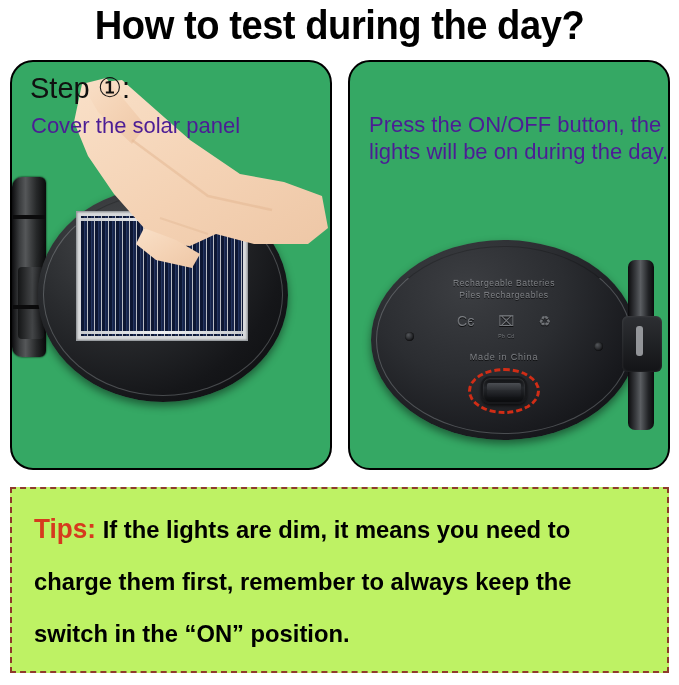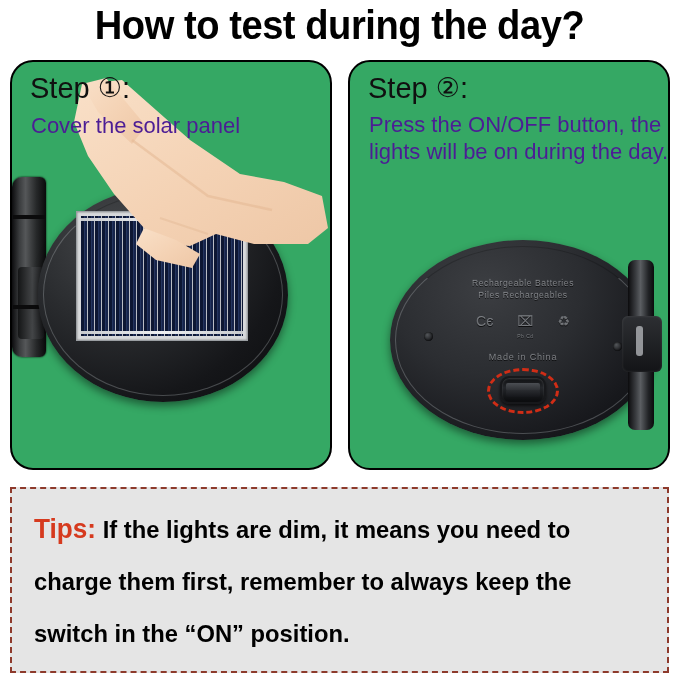--- a/index.html
+++ b/index.html
@@ -179,21 +179,21 @@
     left: 28px;
     top: 16px;
     width: 290px;
     height: 210px;
     z-index: 4;
     filter: blur(0.4px);
   }
 
   
   #unit-right {
-    left: 40px;
+    left: 21px;
     top: 28px;
     width: 266px;
     height: 200px;
     background:
       radial-gradient(ellipse at 36% 24%, #3c3e42 0%, #2b2d31 40%, #17181c 74%, #0c0d10 100%);
   }
   .emboss-text {
     position: absolute;
     left: 0;
     width: 100%;
@@ -330,21 +330,21 @@
   }
 
   
   #tips-box {
     position: absolute;
     left: 10px;
     top: 487px;
     width: 659px;
     height: 186px;
     border: 2px dashed #8e3a2c;
-    background: #e5e5e5;
+    background: #bef264;
     box-sizing: border-box;
   }
   .tips-inner {
     position: absolute;
     left: 22px;
     top: 14px;
     right: 16px;
     font-size: 24.5px;
     line-height: 52px;
     color: #000000;
@@ -442,20 +442,19 @@
       <div class="screw" id="screw-right"></div>
 
       <div class="onoff-button">
         <div class="rocker"></div>
         <div class="rocker2"></div>
       </div>
       <div class="onoff-highlight"></div>
     </div>
   </div>
 
-  <div class="step-heading"><span>Step </span><span class="circled">②</span><span>:</span></div>
 
   <div class="step-body">Press the ON/OFF button, the lights will be on during the day.</div>
 </div>
 
 <div id="tips-box">
   <div class="tips-inner"><span class="tips-label">Tips:</span><span> If the lights are dim, it means you need to charge them first, remember to always keep the switch in the “ON” position.</span></div>
 </div>
 
 </body></html>

